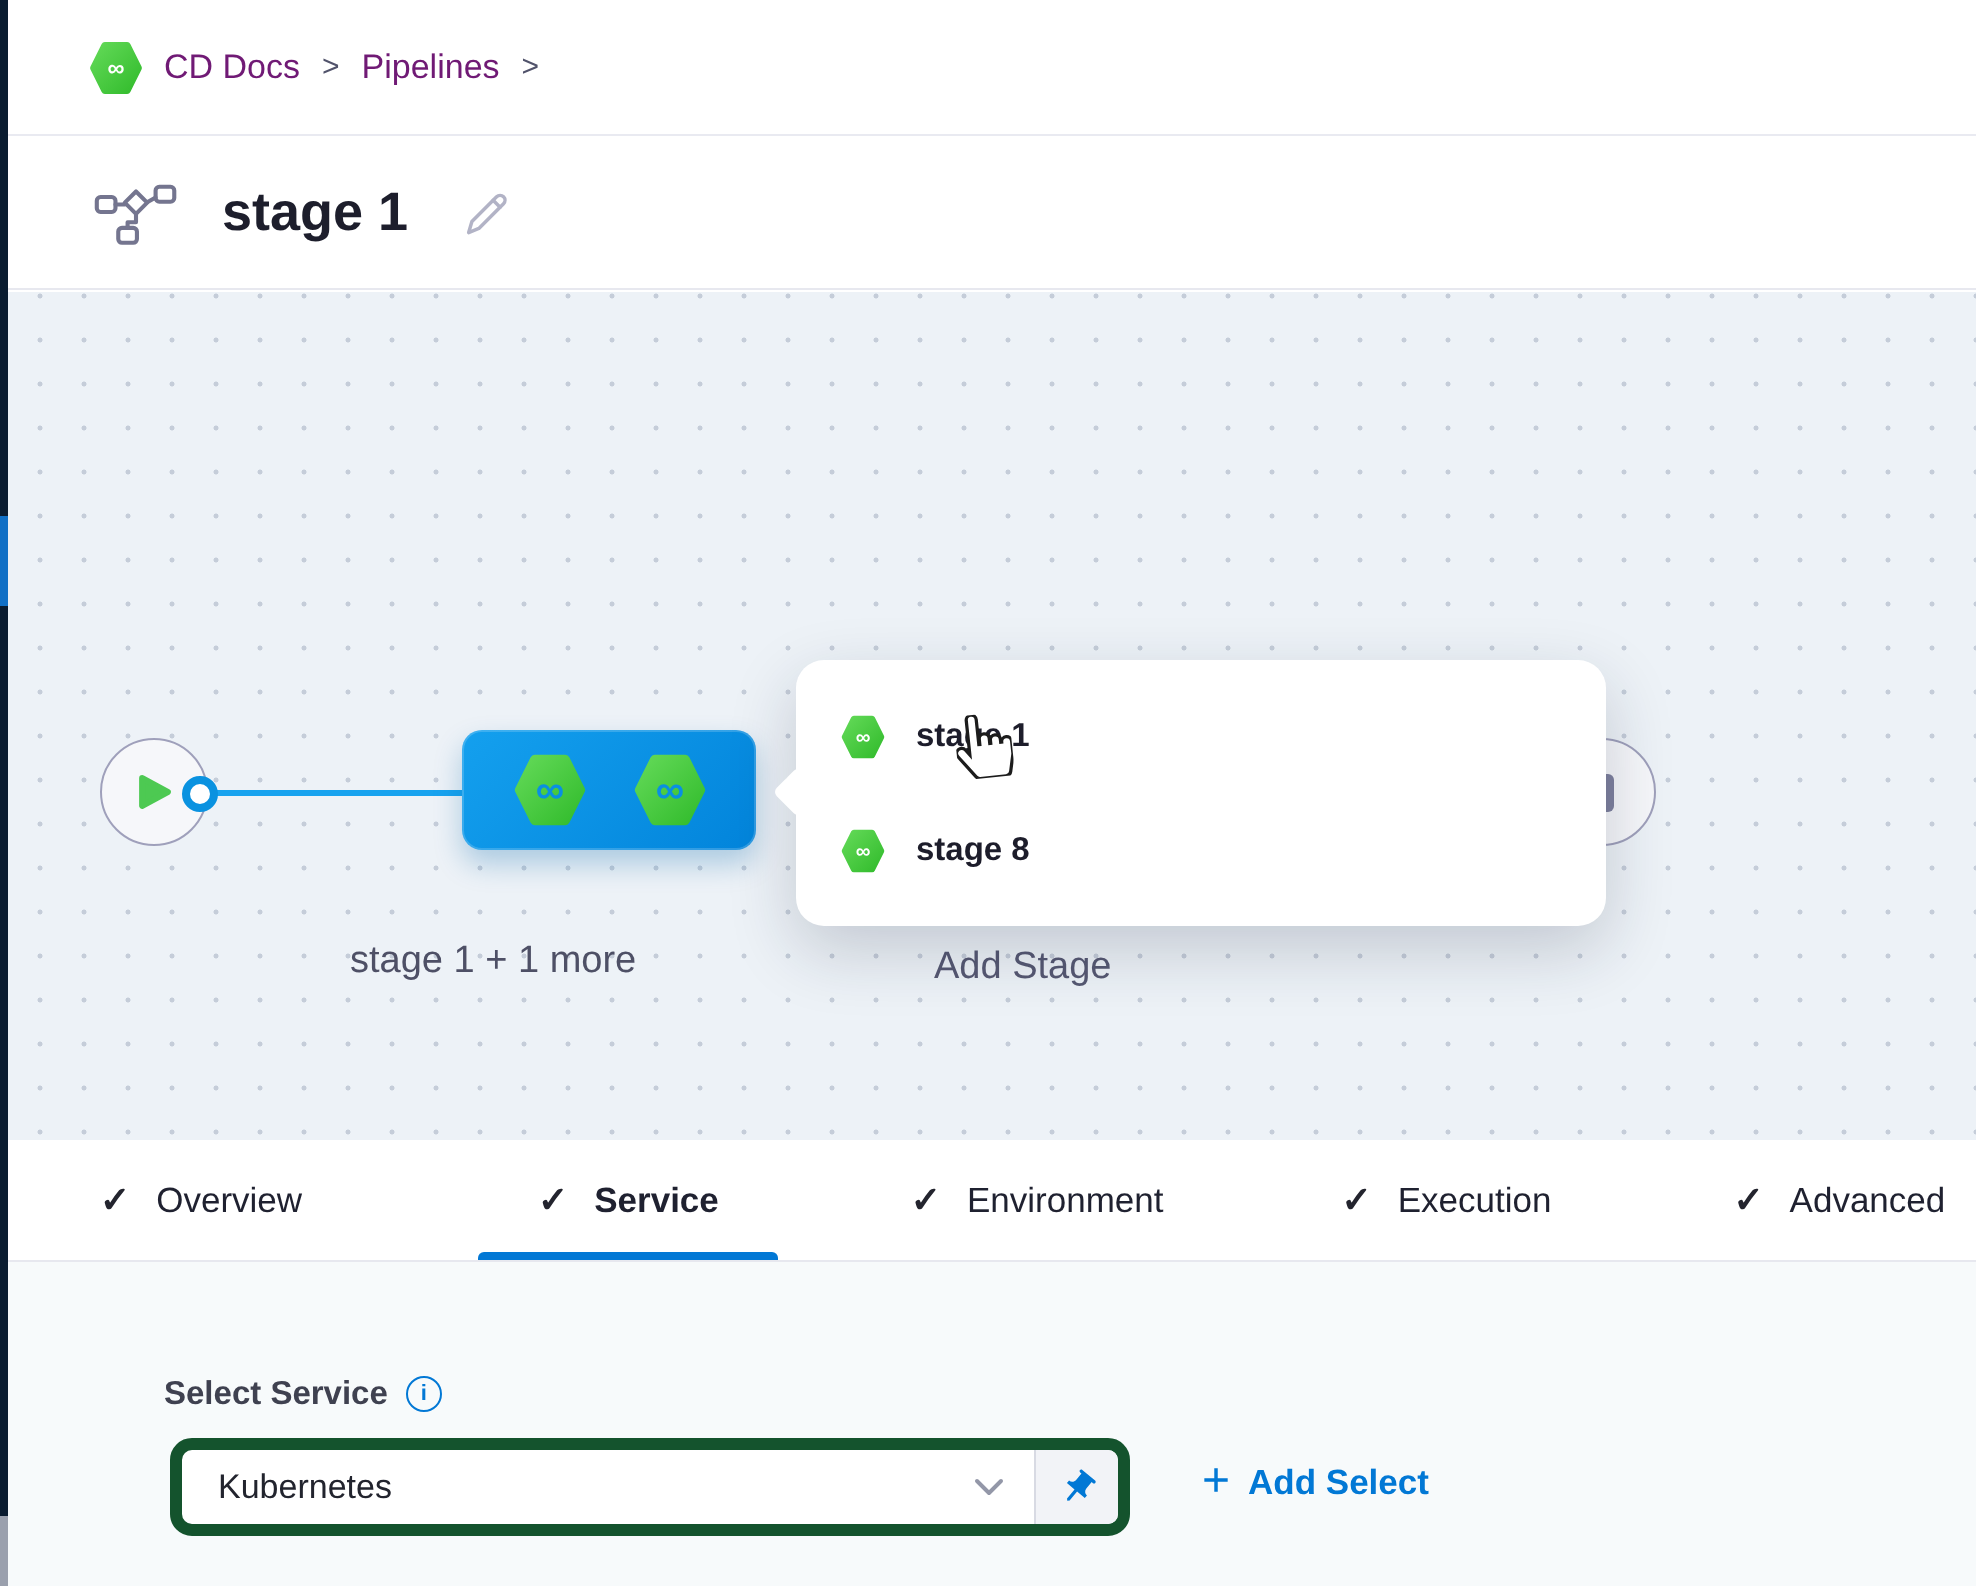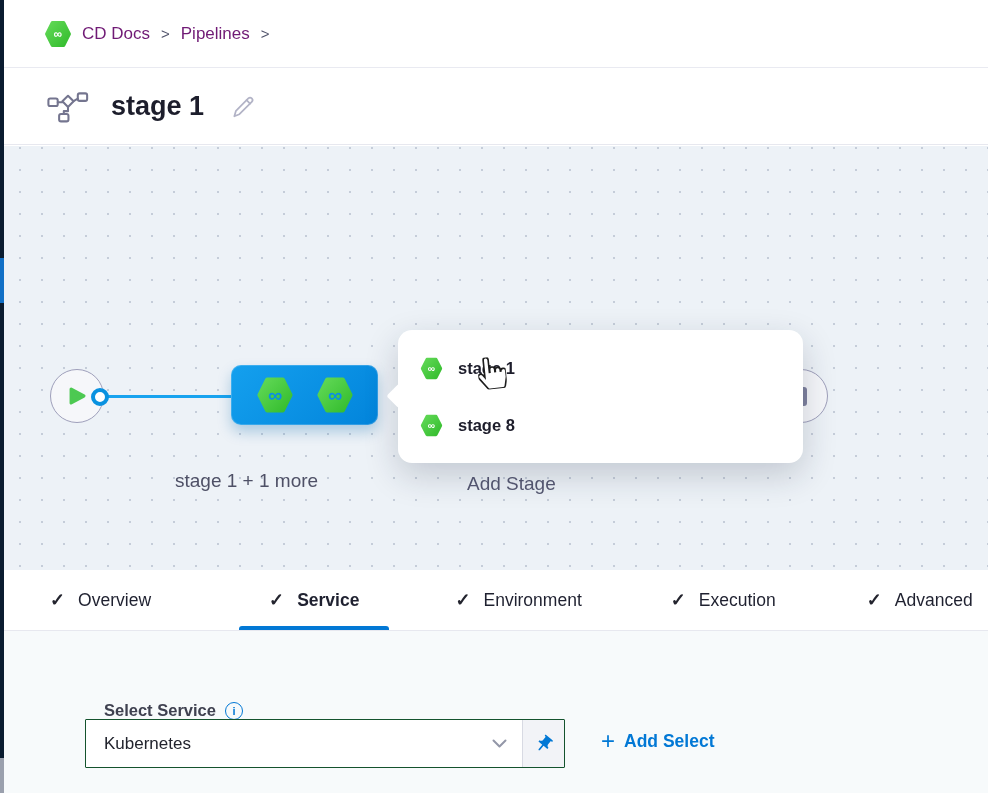--- a/index.html
+++ b/index.html
@@ -65,26 +65,26 @@
   .tab:nth-child(1){margin-left:20px;} .tab:nth-child(2){margin-left:58px;}
   .tab:nth-child(3){margin-left:36px;} .tab:nth-child(4){margin-left:29px;}
   .tab:nth-child(5){margin-left:31px;}
   .tab .check { font-size:18px; font-weight:700; color:#23242e; }
   .tab.active { font-weight:700; }
   .tab.active::after { content:""; position:absolute; left:0; right:0; bottom:0; height:4px;
                        background:#0278d5; border-radius:3px 3px 0 0; }
 
   
   .content { position:absolute; left:0; top:631px; width:988px; height:162px; background:#f7fafb; }
-  .field-label-row { position:absolute; left:104px; top:57px; display:flex; align-items:center; gap:9px;margin-top:13px; }
+  .field-label-row { position:absolute; left:82px; top:57px; display:flex; gap:9px; }
   .field-label { font-size:16.5px; font-weight:700; color:#3f4150; }
   .info-icon { width:18px; height:18px; border-radius:50%; border:1.6px solid #0278d5; color:#0278d5;
                font-size:11px; font-weight:700; display:flex; align-items:center; justify-content:center; cursor:pointer; }
   .select-group { position:absolute; left:85px; top:88px; width:480px; height:49px; background:#fff;
-                  border:1px solid #14532d; border-radius:1px; display:flex; align-items:stretch; overflow:hidden; }
+                  border:6px solid #14532d; border-radius:11px; display:flex; align-items:stretch; overflow:hidden; }
   .select-main { flex:1; display:flex; align-items:center; padding-left:18px; cursor:pointer; }
   .select-value { font-size:17px; color:#22242e; }
   .select-chevron { width:46px; display:flex; align-items:center; justify-content:center; cursor:pointer; }
   .pin-segment { width:42px; background:#f2f3f7; border-left:1px solid #d8dae3;
                  display:flex; align-items:center; justify-content:center; cursor:pointer; }
   .pin-segment svg { transform:rotate(40deg); }
   .add-service { position:absolute; left:601px; top:98px; display:flex; align-items:center; gap:9px; cursor:pointer; }
   .add-service .plus { color:#0278d5; font-size:24px; font-weight:500; line-height:24px; }
   .add-service .lbl { color:#0278d5; font-size:17.5px; font-weight:700; }
 </style>

